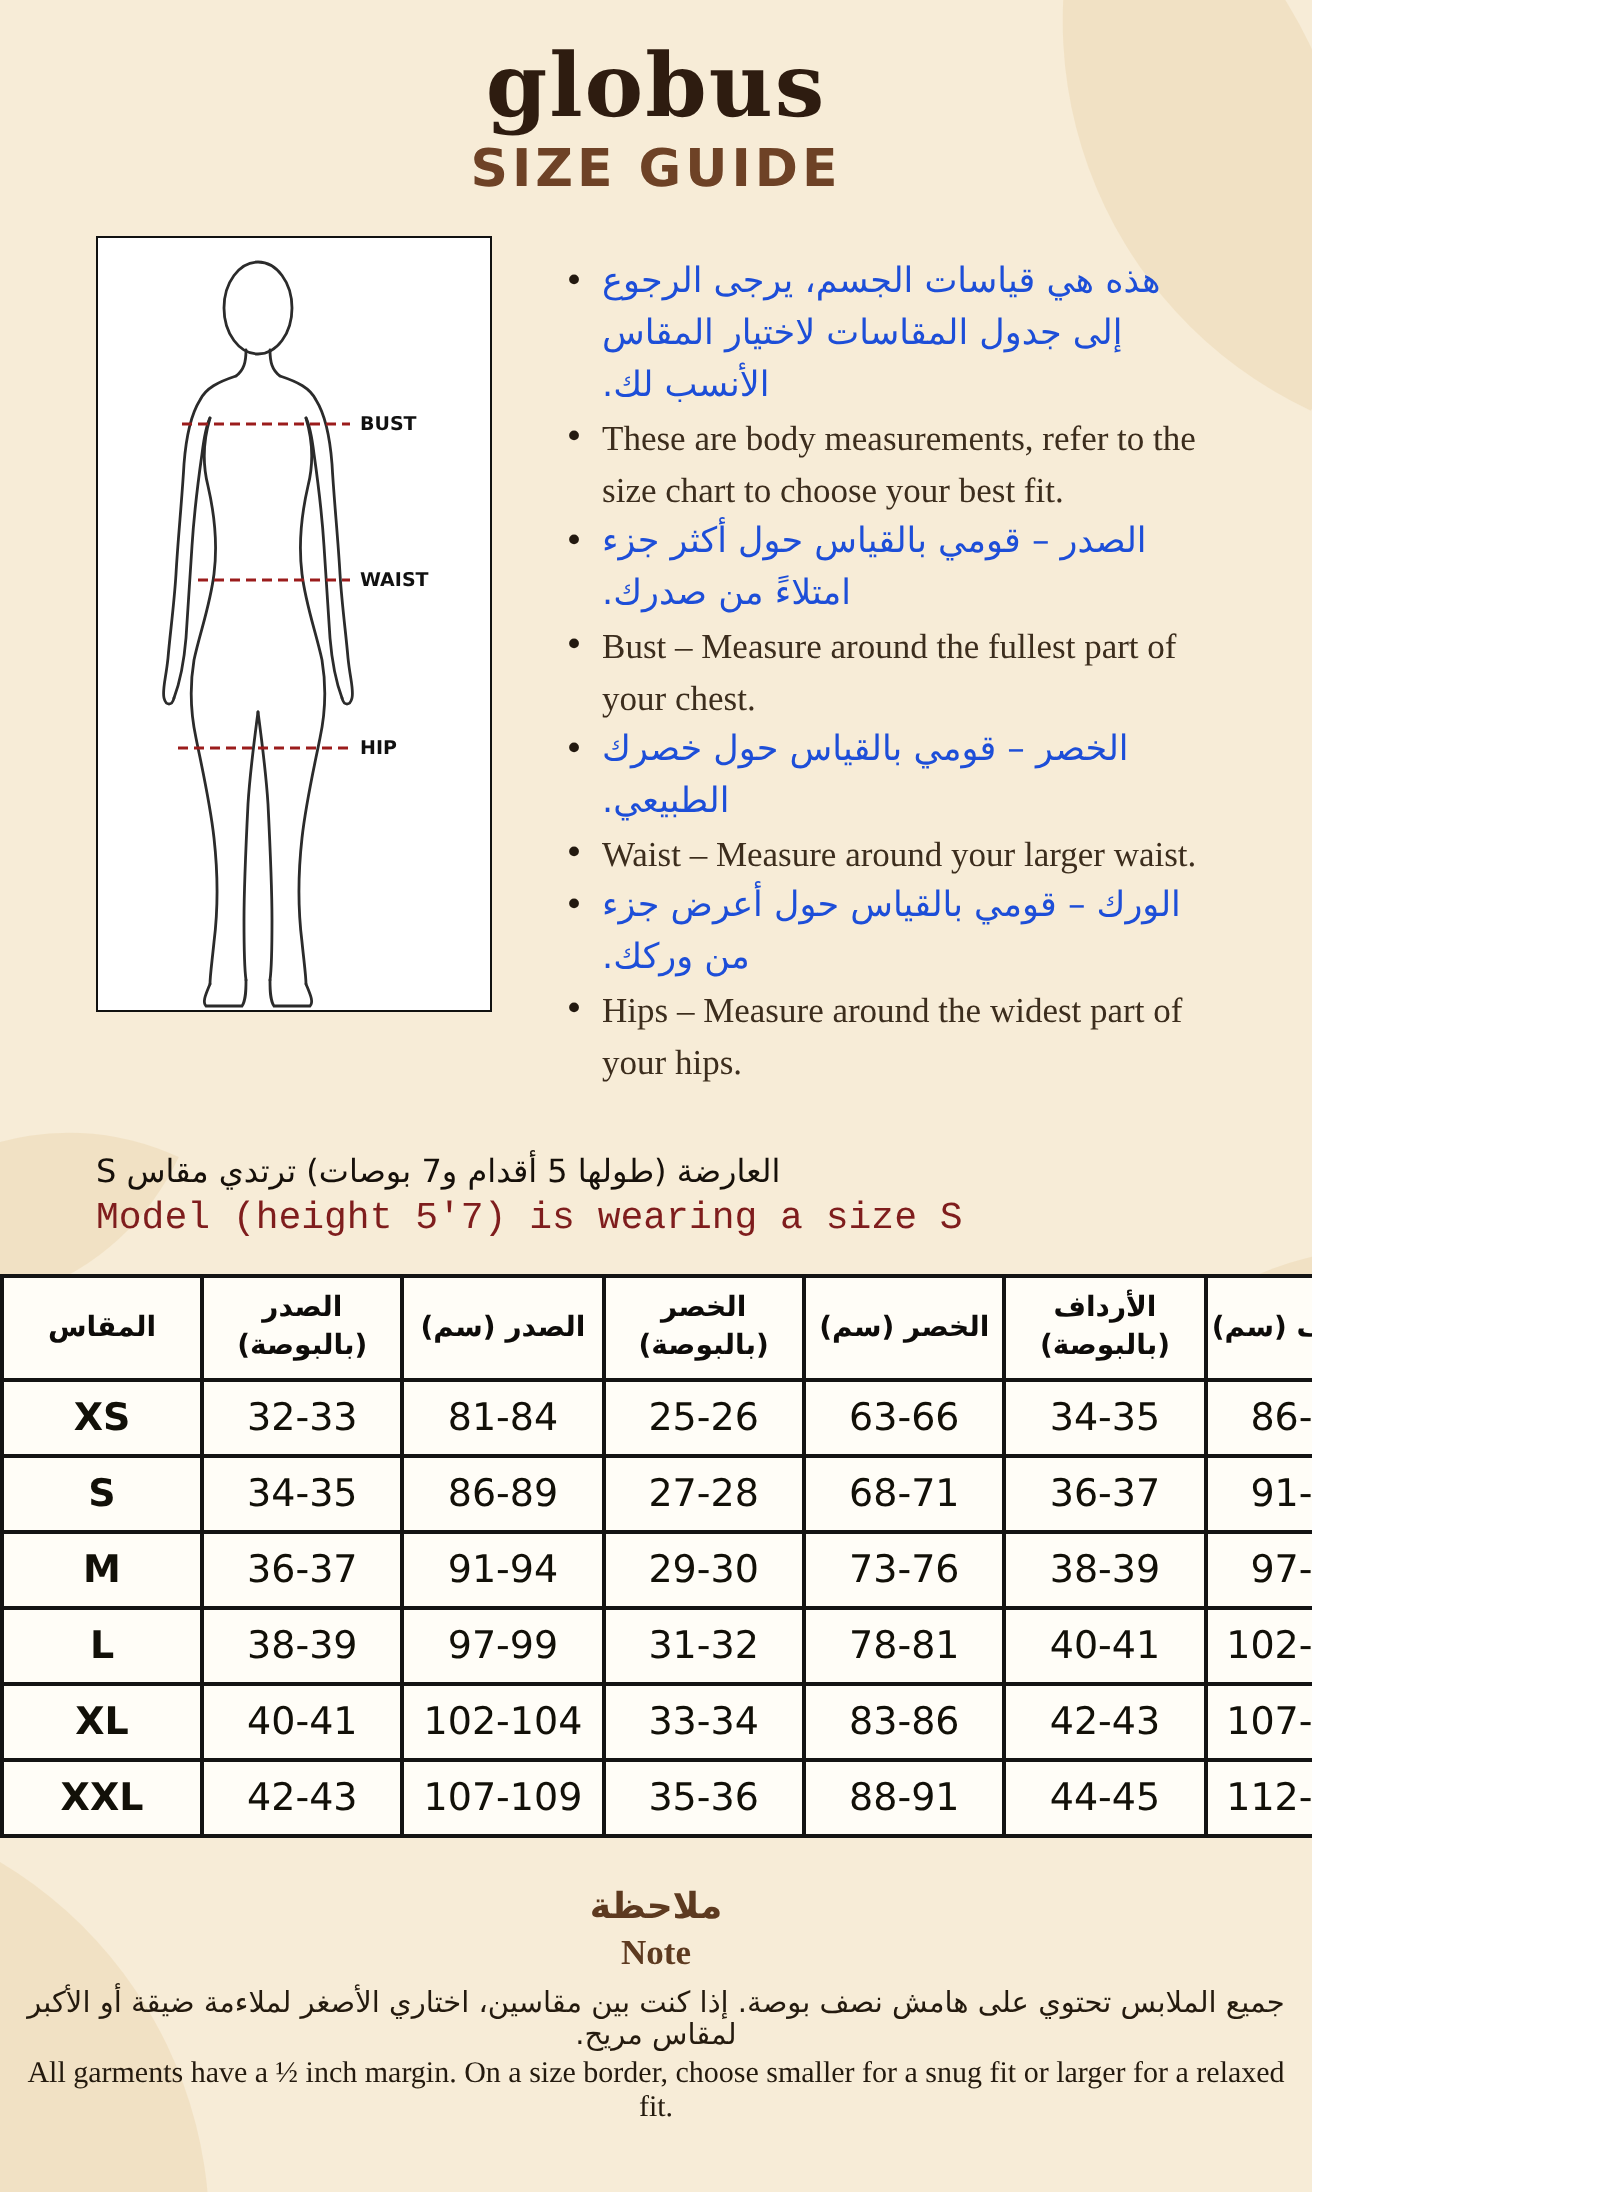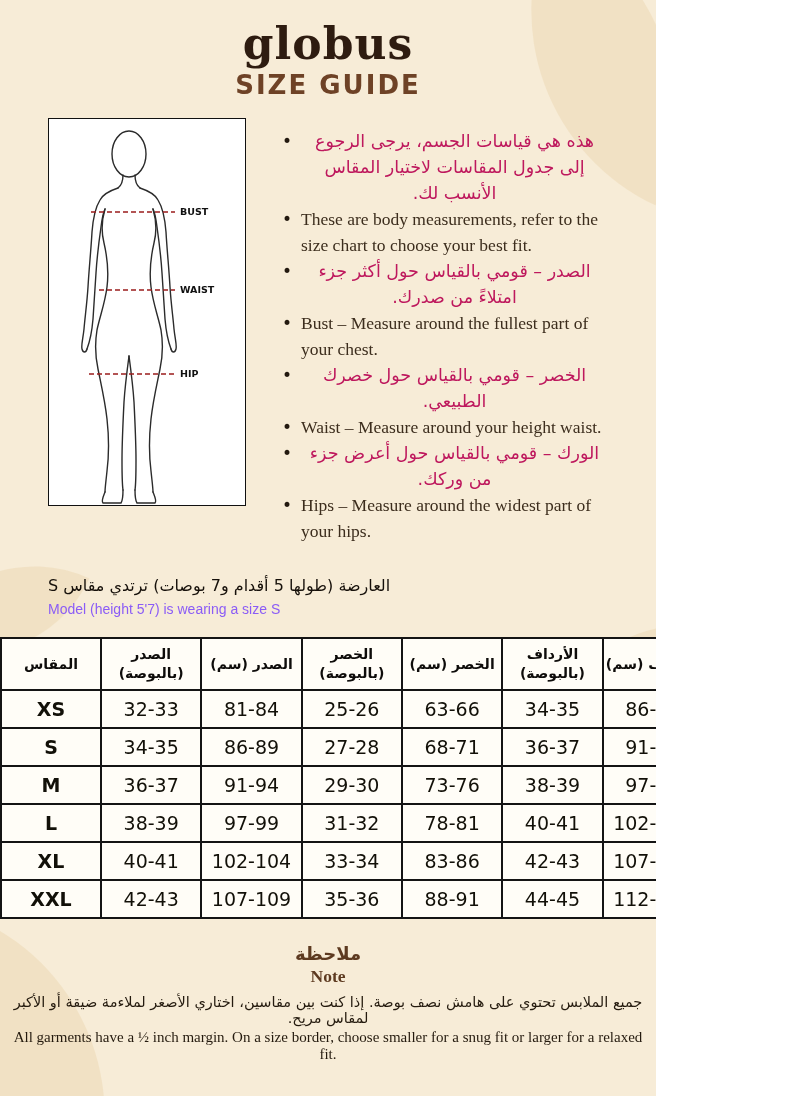--- a/index.html
+++ b/index.html
@@ -23,26 +23,26 @@
            letter-spacing:2px; margin-top:2px; }
 
   .main { display:flex; padding:0 48px; margin-top:18px; gap:36px; }
   .figure-box { width:198px; height:388px; background:#ffffff; border:1.5px solid #111; flex:none; }
   .figure-box svg { width:100%; height:100%; display:block; }
 
   .bullets { flex:1; display:flex; flex-direction:column; justify-content:space-between;
              padding:10px 0 14px 0; }
   .line { display:flex; gap:9px; align-items:flex-start; }
   .dot { font-size:17px; line-height:26px; color:#23190f; flex:none; }
-  .ar { font-size:17.5px; line-height:26px; color:#be185d; text-align:center; }
+  .ar { font-size:17.5px; line-height:26px; color:#1d4ed8; text-align:left; }
   .en { font-family:"Liberation Serif", serif; font-size:17.5px; line-height:26px; color:#3c2d1d; }
 
   .model { margin:16px 0 0 48px; }
   .model .m-ar { font-size:16px; line-height:24px; color:#16100a; text-align:left; display:block; }
-  .model .m-en { font-family:Liberation Sans, sans-serif; font-size:14px; line-height:23px; color:#8b5cf6; }
+  .model .m-en { font-family:Liberation Mono, monospace; font-size:19px; line-height:23px; color:#7f1d1d; }
 
   table { border-collapse:collapse; margin:16px auto 0; width:704px; background:#fffdf7;
           table-layout:fixed; }
   th, td { border:2px solid #141414; text-align:center; vertical-align:middle; }
   th.en-h { font-size:19px; padding:8px 2px; white-space:pre-line; line-height:1.3; color:#0e0c0a; }
   th.ar-h { font-size:14px; font-weight:bold; padding:6px 2px; line-height:1.35; color:#0e0c0a; }
   td { font-size:19px; padding:7px 2px; color:#121008;border-radius:19px; }
   td.size { font-weight:bold; }
 
   .note { margin-top:24px; text-align:center; padding:0 6px; }
@@ -116,21 +116,21 @@
               <div class="en">Bust – Measure around the fullest part of your chest.</div>
             </div>
           </div>
           <div class="group">
             <div class="line">
               <span class="dot">•</span>
               <div class="ar" dir="rtl">الخصر – قومي بالقياس حول خصرك الطبيعي.</div>
             </div>
             <div class="line">
               <span class="dot">•</span>
-              <div class="en">Waist – Measure around your height waist.</div>
+              <div class="en">Waist – Measure around your larger waist.</div>
             </div>
           </div>
           <div class="group">
             <div class="line">
               <span class="dot">•</span>
               <div class="ar" dir="rtl">الورك – قومي بالقياس حول أعرض جزء من وركك.</div>
             </div>
             <div class="line">
               <span class="dot">•</span>
               <div class="en">Hips – Measure around the widest part of your hips.</div>

